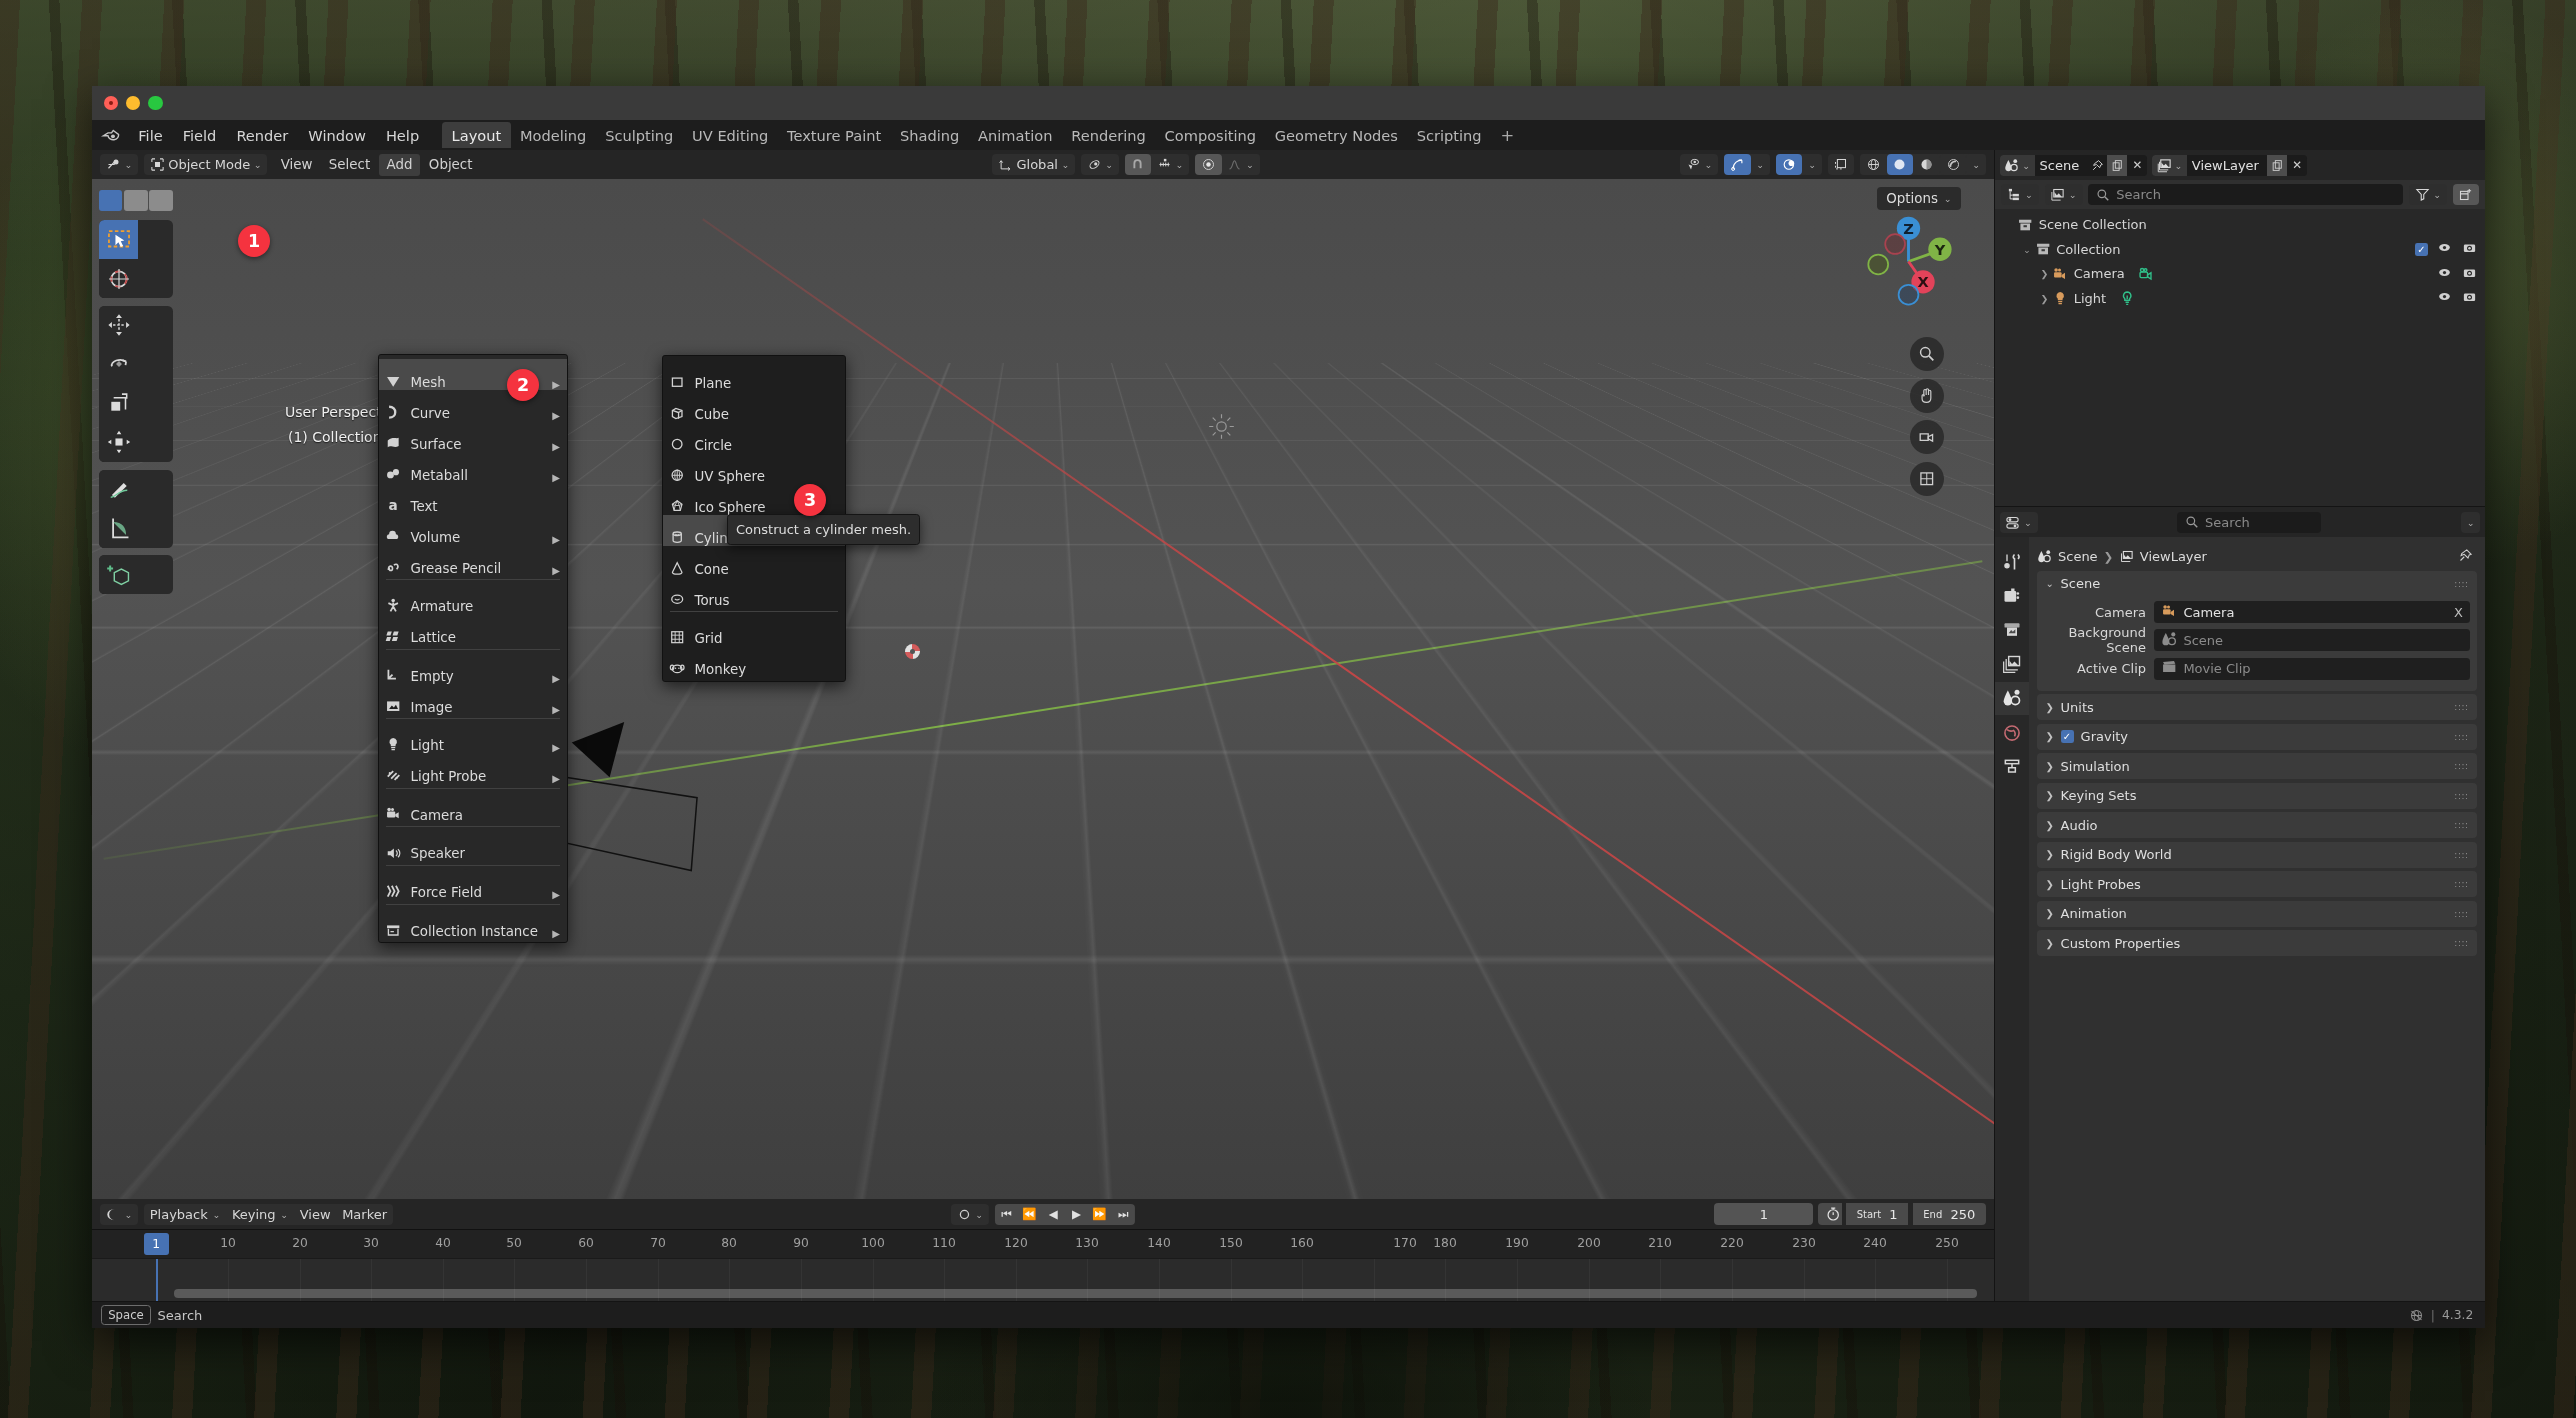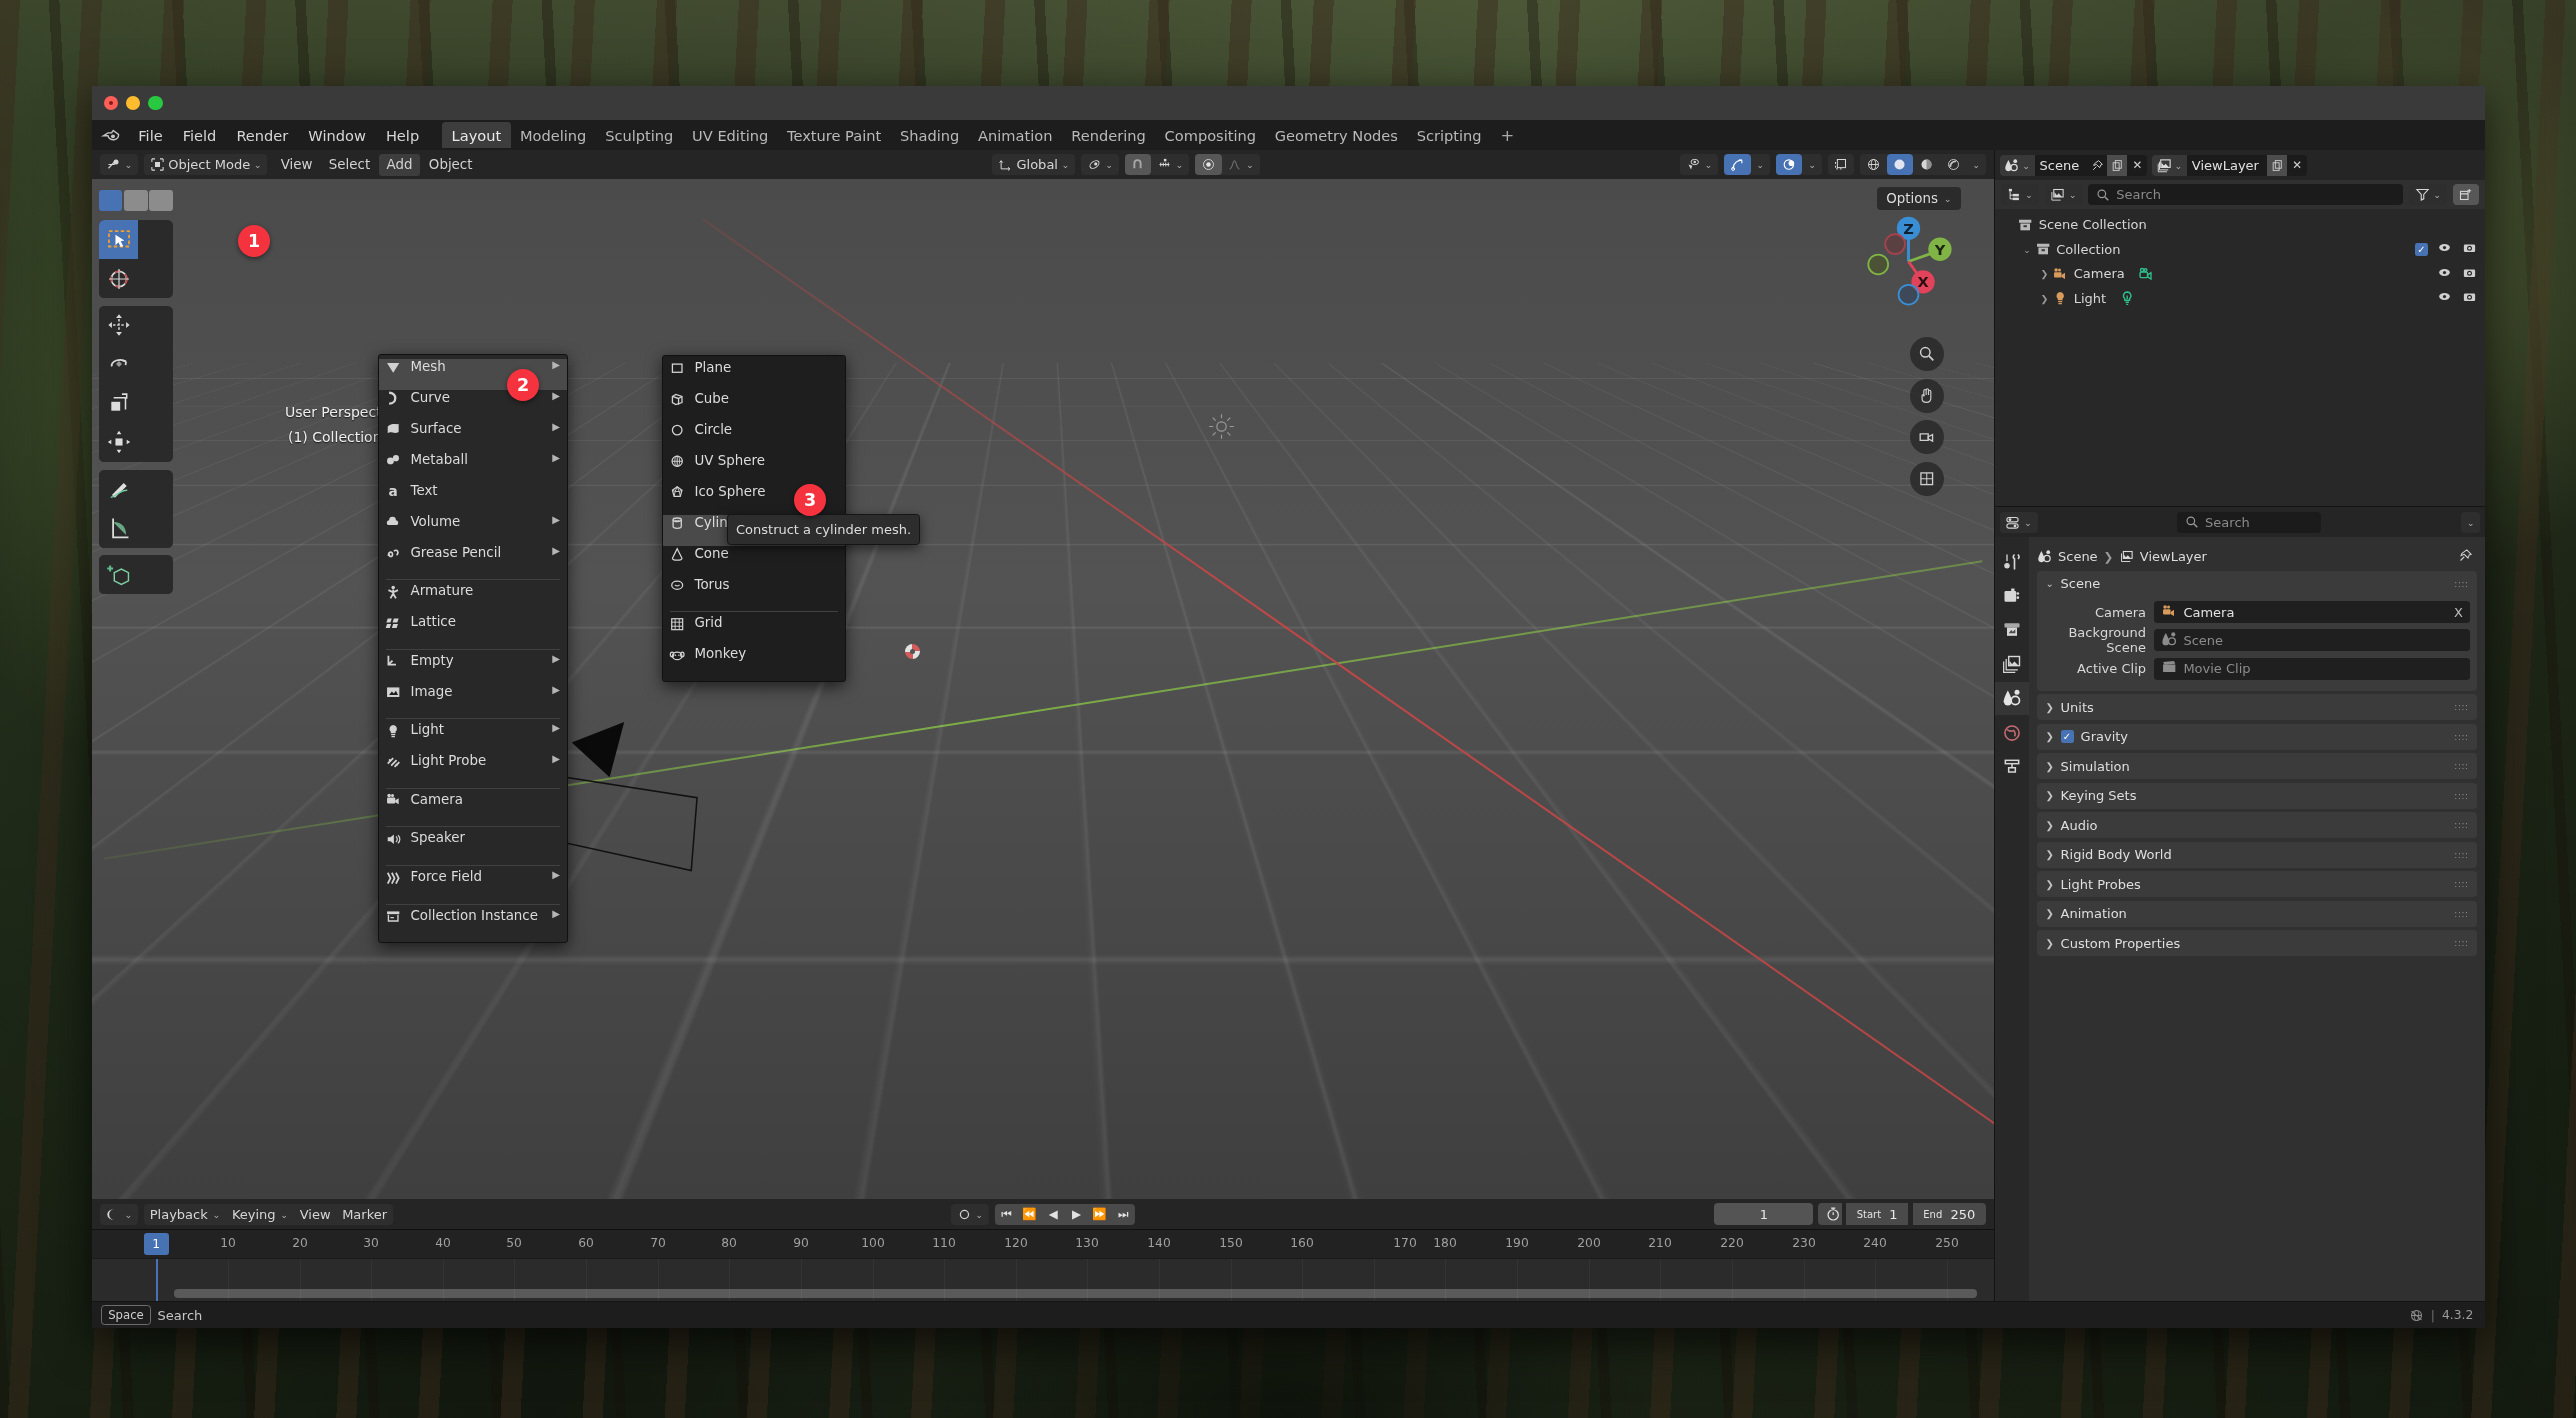--- a/index.html
+++ b/index.html
@@ -163,21 +163,21 @@
     padding:4.1px 9.4px; border-radius:4.1px; display:flex; align-items:center; gap:5.8px;
   }
 
   
   #add-menu {
     position:absolute; left:286px; top:175px; width:190px;
     background:#282828; border:0.6px solid #111; border-radius:2.9px;
     padding:3.5px 0; z-index:60; box-shadow:0 4.7px 16.4px rgba(0,0,0,.6);
   }
   .mrow {
-    display:flex; align-items:flex-start; height:31px; padding:0 5.8px; gap:8.2px;
+    display:flex; align-items:flex-end; height:31px; padding:0 5.8px; gap:8.2px;
     color:#dcdcdc; font-size:13.4px; position:relative;
   }
   .mrow.hl { background:#4a4a4a; }
   .mrow .mi { width:17.5px; height:17.5px; flex:none; display:flex; align-items:center; justify-content:center; }
   .mrow .arrow { position:absolute; right:7px; color:#b5b5b5; font-size:10px; }
   .msep { height:0.6px; background:#414141; margin:3.5px 7px; }
 
   
   #mesh-menu {
     position:absolute; left:570px; top:176px; width:184px;

